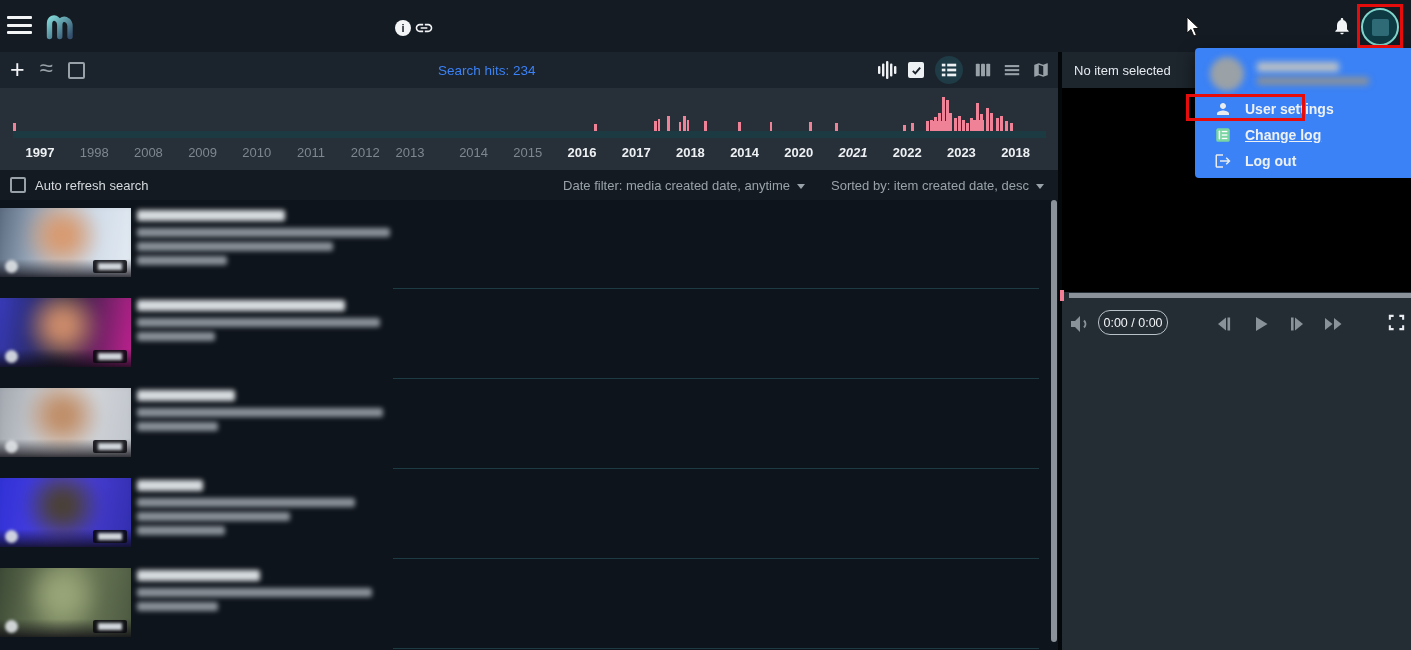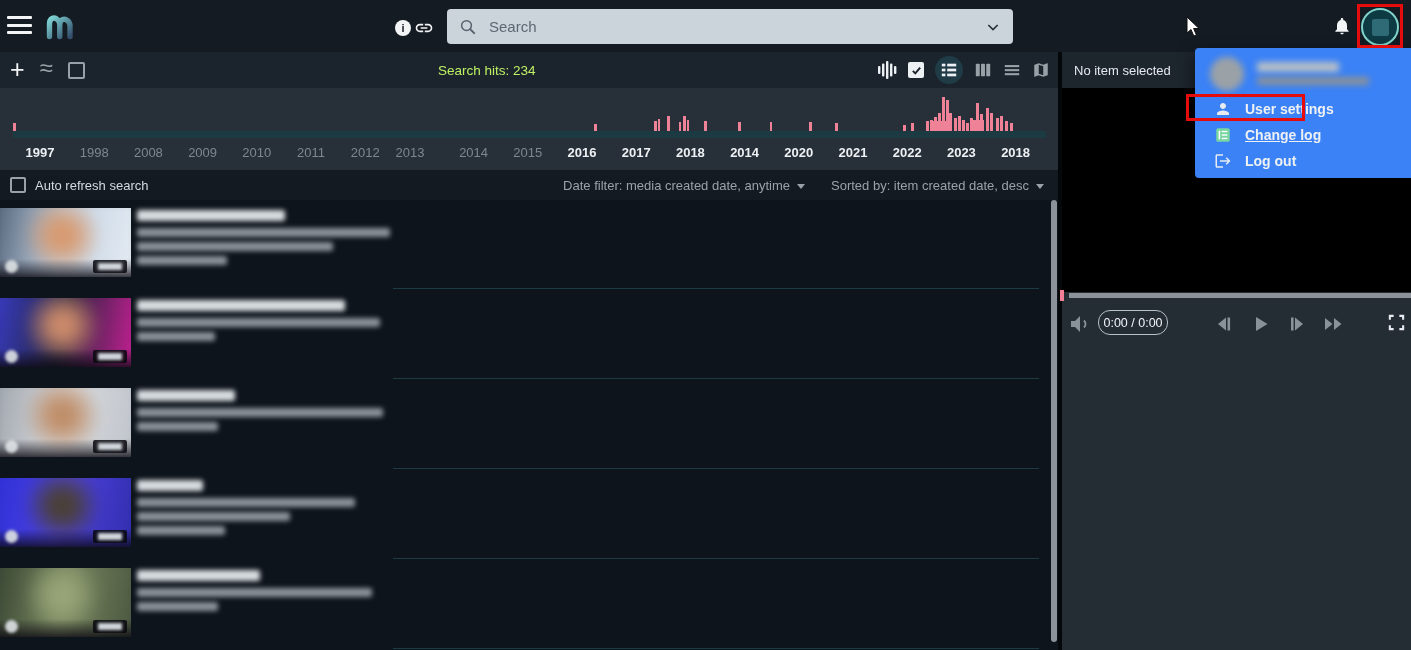--- a/index.html
+++ b/index.html
@@ -23,21 +23,21 @@
   .avatar{position:absolute;left:1361px;top:8px;width:34px;height:34px;border-radius:50%;
           background:#0e3a44;border:2px solid #7fd4cb;display:flex;align-items:center;justify-content:center;}
   .avatar .sq{width:17px;height:17px;background:#2e6b76;border-radius:2px;}
   
   .toolbar2{position:absolute;left:0;top:52px;width:1058px;height:36px;background:#1b232c;}
   .tb-left{position:absolute;left:10px;top:0;height:36px;display:flex;align-items:center;gap:15px;}
   .plus{font-size:25px;color:#f2f4f6;line-height:36px;margin-top:-3px;}
   .approx{font-size:24px;color:#99a1a8;margin-top:-4px;}
   .sqicon{width:13px;height:13px;border:2px solid #99a1a8;border-radius:2px;}
   .search-hits{position:absolute;left:438px;top:0;height:36px;display:flex;align-items:center;
-               color:#bef264;font-size:13.5px;}
+               color:#3b82f6;font-size:13.5px;}
   .tb-right{position:absolute;right:8px;top:0;height:36px;display:flex;align-items:center;gap:11px;}
   .chk{width:16px;height:16px;background:#eef1f4;border-radius:2px;display:flex;align-items:center;justify-content:center;}
   .viewlist-active{width:28px;height:28px;border-radius:50%;background:#1f3b45;display:flex;align-items:center;justify-content:center;}
   
   .rp-header{position:absolute;left:1062px;top:52px;width:349px;height:36px;background:#1d252d;
              display:flex;align-items:center;padding-left:12px;box-sizing:border-box;font-size:13px;color:#e4e9ee;}
   .divider{position:absolute;left:1058px;top:52px;width:4px;height:598px;background:#05080b;}
   .video{position:absolute;left:1062px;top:88px;width:349px;height:204px;background:#000;}
   .rp-body{position:absolute;left:1062px;top:292px;width:349px;height:358px;background:#242c34;}
   .progress-track{position:absolute;left:1069px;top:293px;width:342px;height:5px;background:#8b9299;}
@@ -114,30 +114,20 @@
             <stop offset="1" stop-color="#35506e"></stop>
           </linearGradient>
         </defs>
       <path d="M4 21 V10 C4 5.5 8 4 10.5 6.2 C12.2 7.6 12.8 9.3 12.8 11 V21 M12.8 11 C12.8 6.5 16.8 5 19.3 7.2 C21 8.6 21.6 10.3 21.6 12 V21" fill="none" stroke="url(#lg)" stroke-width="4.6" stroke-linecap="round"></path>
     </svg>
   </div>
   <div class="ticon info-icon">i</div>
   <div class="ticon link-icon">
     <svg width="20" height="20" viewBox="0 0 24 24">
         <path fill="#f2f4f6" d="M3.9 12c0-1.71 1.39-3.1 3.1-3.1h4V7H7c-2.76 0-5 2.24-5 5s2.24 5 5 5h4v-1.9H7c-1.71 0-3.1-1.39-3.1-3.1zM8 13h8v-2H8v2zm9-6h-4v1.9h4c1.71 0 3.1 1.39 3.1 3.1s-1.39 3.1-3.1 3.1h-4V17h4c2.76 0 5-2.24 5-5s-2.24-5-5-5z"></path>
-      </svg>
-  </div>
-  <div class="searchbar">
-    <svg width="18" height="18" viewBox="0 0 24 24">
-      <circle cx="10" cy="10" r="6.5" fill="none" stroke="#57636e" stroke-width="2"></circle>
-      <line x1="15" y1="15" x2="21" y2="21" stroke="#57636e" stroke-width="2.4"></line>
-      </svg>
-    <input type="text" placeholder="Search" style="">
-    <svg width="16" height="16" viewBox="0 0 24 24">
-      <path d="M5 9 L12 16 L19 9" fill="none" stroke="#262e36" stroke-width="2.4"></path>
       </svg>
   </div>
   <div class="bell">
     <svg width="20" height="22" viewBox="0 0 24 24">
         <path fill="#f2f4f6" d="M12 22c1.1 0 2-.9 2-2h-4c0 1.1.9 2 2 2zm6-6v-5c0-3.07-1.63-5.64-4.5-6.32V4c0-.83-.67-1.5-1.5-1.5s-1.5.67-1.5 1.5v.68C7.64 5.36 6 7.92 6 11v5l-2 2v1h16v-1l-2-2z"></path>
       </svg>
   </div>
   <div class="avatar">
       <div class="sq"></div>
     </div>
@@ -281,21 +271,21 @@
       <span class="year" style="left: 311px;">2011</span>
       <span class="year" style="left: 365.2px;">2012</span>
       <span class="year" style="left: 410px;">2013</span>
       <span class="year" style="left: 473.6px;">2014</span>
       <span class="year" style="left: 527.8px;">2015</span>
       <span class="year active" style="left: 582px;">2016</span>
       <span class="year active" style="left: 636.2px;">2017</span>
       <span class="year active" style="left: 690.4px;">2018</span>
       <span class="year active" style="left: 744.6px;">2014</span>
       <span class="year active" style="left: 798.8px;">2020</span>
-      <span class="year active" style="left: 853px;">2021</span>
+      <span class="year active" style="left: 853px; font-style: italic;">2021</span>
       <span class="year active" style="left: 907.2px;">2022</span>
       <span class="year active" style="left: 961.4px;">2023</span>
       <span class="year active" style="left: 1015.6px;">2018</span>
     </div>
 </div>
 
 <div class="filter-row">
   <div class="cb"></div>
   <span class="ar-label">Auto refresh search</span>
   <div class="filter-right">

